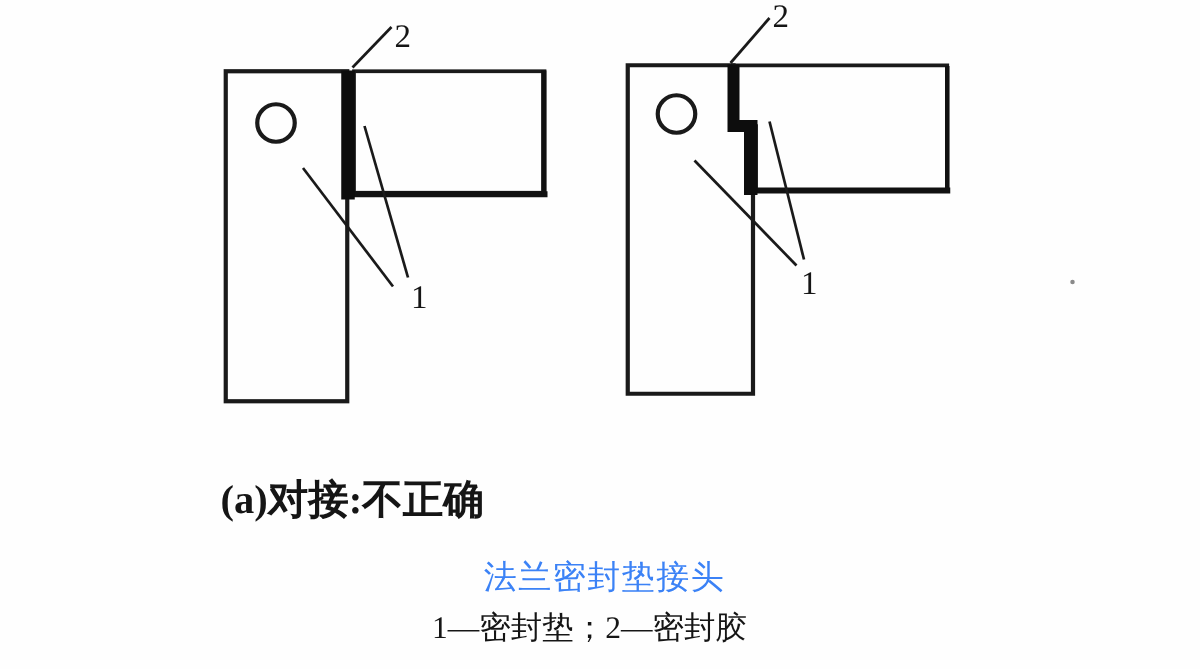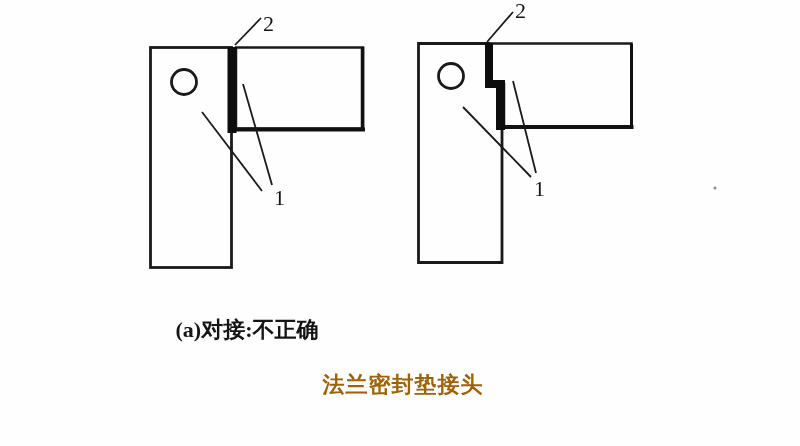--- a/index.html
+++ b/index.html
@@ -11,35 +11,34 @@
   }
   .page {
     position: relative;
     width: 800px; height: 446px;
     background: #fefefe;
     overflow: hidden;
   }
   .fig-svg { position: absolute; left: 0; top: 0; }
   .caption {
     position: absolute;
-    font-size: 22px;
+    font-size: 27px;
     font-weight: 600;
-    text-align: center;
     white-space: nowrap;
     color: #151515;
   }
   .fig-title {
     position: absolute;
     left: 300px; top: 370px; width: 206px;
     font-size: 22px;
-    font-weight: 700;
+    font-weight: 400;
     letter-spacing: 1px;
     text-align: center;
     white-space: nowrap;
-    color: #a16207;
+    color: #3b82f6;
   }
   .fig-legend {
     position: absolute;
     left: 283px; top: 404px; width: 220px;
     font-size: 21px;
     font-weight: 500;
     text-align: center;
     white-space: nowrap;
     color: #151515;
   }
@@ -85,14 +84,15 @@
     </g>
 
     <circle cx="715" cy="188" r="1.5" fill="#8a8a8a"></circle>
   </svg>
 
   <div class="caption" style="left:147px; top:315px; width:200px;">(a)对接:不正确</div>
 
 
   <div class="fig-title">法兰密封垫接头</div>
 
+  <div class="fig-legend">1—密封垫；2—密封胶</div>
 
 </div>
 
 </body></html>

